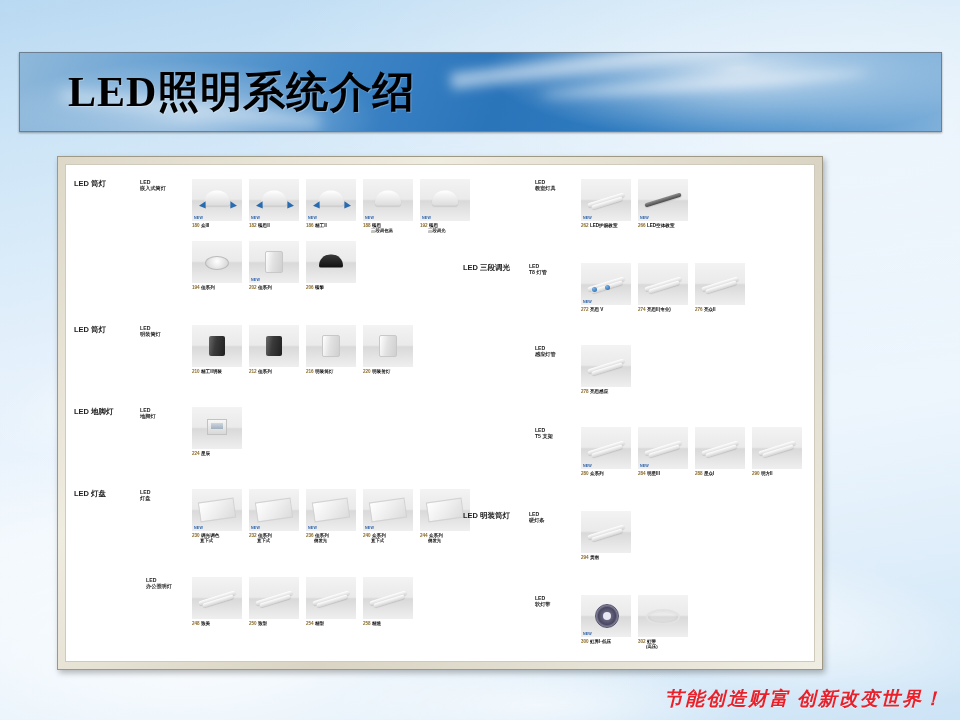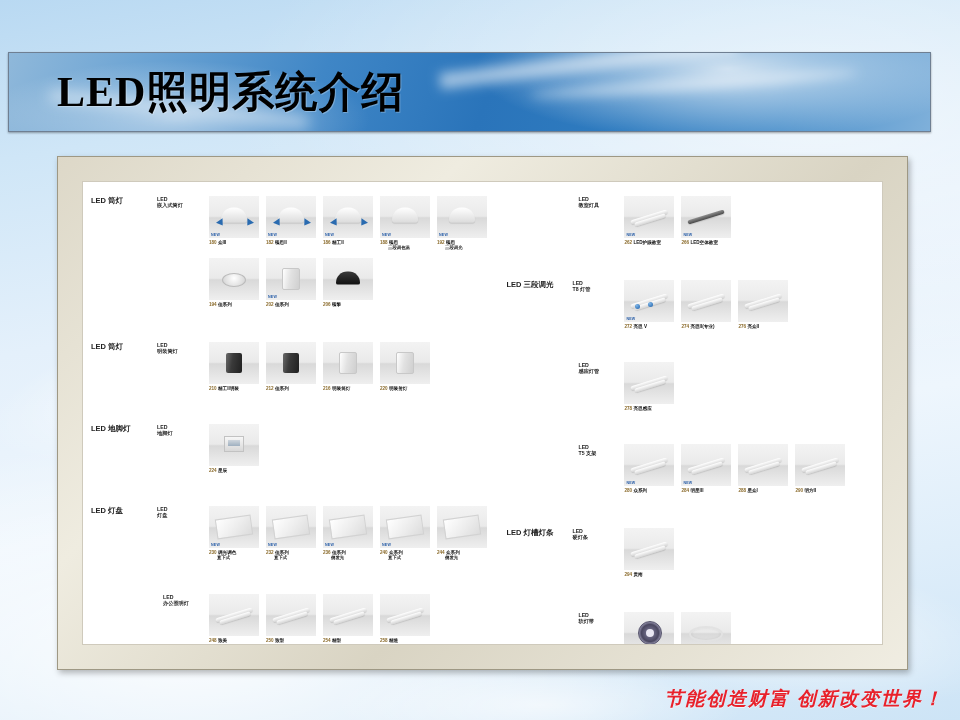--- a/index.html
+++ b/index.html
@@ -18,21 +18,21 @@
     background:radial-gradient(ellipse at center, rgba(255,255,255,.8), rgba(255,255,255,0) 65%);
     transform:rotate(-14deg);}
   .cloudB{right:-60px;top:540px;width:540px;height:160px;
     background:radial-gradient(ellipse at center, rgba(255,255,255,.7), rgba(255,255,255,0) 68%);
     transform:rotate(9deg);}
   .cloudC{left:330px;top:660px;width:420px;height:90px;
     background:radial-gradient(ellipse at center, rgba(255,255,255,.6), rgba(255,255,255,0) 70%);}
 
   
   .banner{
-    position:absolute;left:8px;top:52px;width:921px;height:78px;
+    position:absolute;left:19px;top:52px;width:921px;height:78px;
     border:1px solid #6f7f92;
     box-shadow:0 1px 2px rgba(0,0,0,.35);
     background:
       radial-gradient(ellipse 420px 120px at 78% 20%, rgba(255,255,255,.75), rgba(255,255,255,0) 60%),
       radial-gradient(ellipse 300px 90px at 18% 85%, rgba(255,255,255,.5), rgba(255,255,255,0) 65%),
       linear-gradient(110deg,#8fb8da 0%,#6ea5d4 14%,#3f86c6 34%,#2a74ba 52%,#2f7cc0 68%,#4b90cb 84%,#7fb0da 100%);
     overflow:hidden;
     text-decoration:underline;
   }
   .banner .streak1,.banner .streak2{position:absolute;background:rgba(255,255,255,.55);filter:blur(6px);}
@@ -43,25 +43,25 @@
   .banner-title{
     position:absolute;left:48px;top:8px;
     font-family:"Liberation Serif","DejaVu Serif",serif;
     font-weight:bold;font-size:42px;line-height:62px;color:#000;letter-spacing:1px;
     text-shadow:1px 1px 0 rgba(255,255,255,.25);
     white-space:nowrap;
   }
 
   
   .poster-frame{
-    position:absolute;left:57px;top:156px;width:851px;height:514px;
+    position:absolute;left:57px;top:156px;width:766px;height:514px;
     background:linear-gradient(135deg,#ddd8c8,#efece0 30%,#d9d4c3 60%,#f0ede2);
     border:1px solid #9e9884;
     box-shadow:2px 3px 6px rgba(0,0,0,.28);
-    padding:24px;box-sizing:border-box;
+    padding:7px;box-sizing:border-box;
   }
   .poster-inner{
     width:100%;height:100%;background:#fff;position:relative;overflow:hidden;
     border:1px solid #cfcabc;box-sizing:border-box;
   }
   .col{position:absolute;top:0;}
   .col-left{left:0;width:52%;}
   .col-right{left:52%;width:48%;}
 
   .group{position:relative;}
@@ -442,21 +442,21 @@
               <div class="thumb">
                 <span class="g-tube"></span>
                 <span class="g-tube b"></span>
               </div>
               <div class="cap"><span class="num">290</span> <span class="nm">明方II</span></div>
             </div>
           </div>
         </div>
         <div class="group" style="position: absolute; left: 0px; right: 0px; top: 346px;">
           <div class="group-head">
-            <div class="cat-title">LED 灯槽灯条</div>
+            <div class="cat-title">LED 明装筒灯</div>
             <div class="sub-title"><span>LED</span><br><span>硬灯条</span></div>
           </div>
           <div class="row" style="top: 0px;">
             <div class="cell">
               <div class="thumb">
                 <span class="g-tube"></span>
                 <span class="g-tube b"></span>
               </div>
               <div class="cap"><span class="num">294</span> <span class="nm">贯南</span></div>
             </div>

